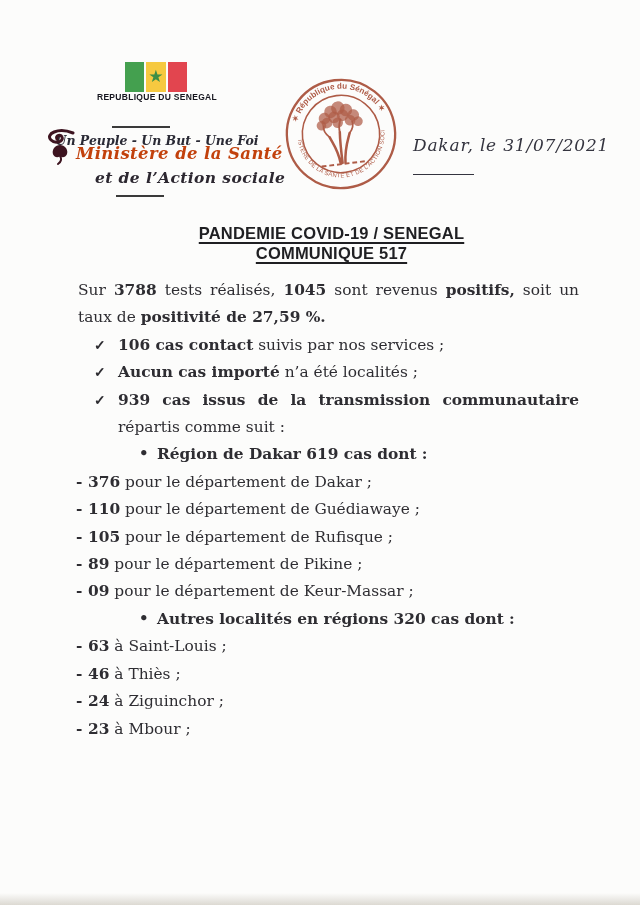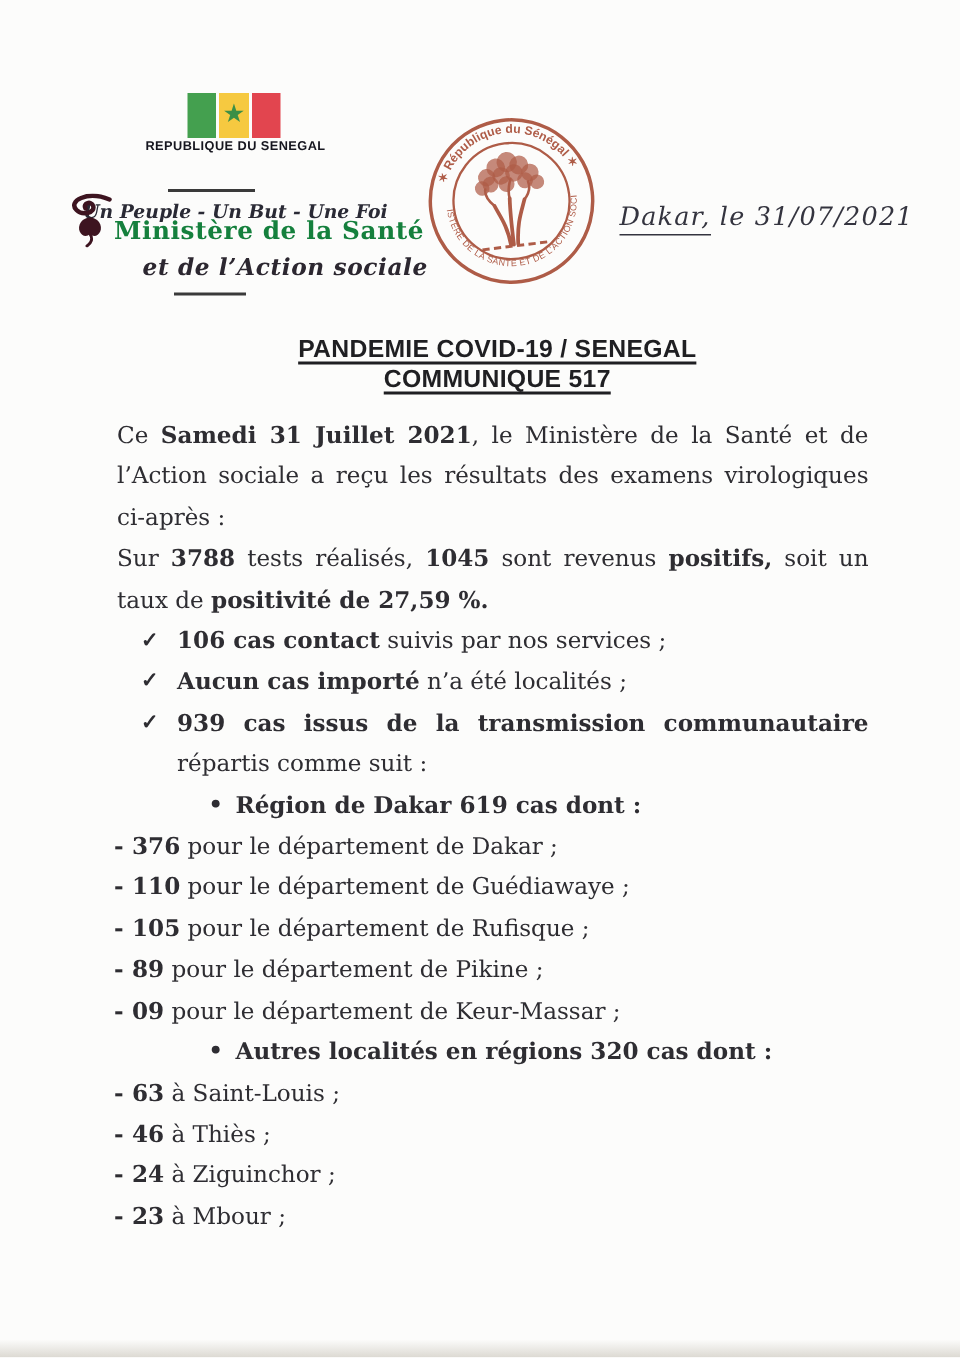--- a/index.html
+++ b/index.html
@@ -17,31 +17,31 @@
   .republic{position:absolute;left:62px;top:92px;width:190px;text-align:center;
             font-family:"Liberation Sans",sans-serif;font-weight:700;font-size:8.5px;
             letter-spacing:.3px;color:#16161f;}
   .motto{position:absolute;left:50px;top:101px;width:214px;text-align:center;
          font-style:italic;font-weight:600;font-size:12.5px;color:#2a2a35;margin-top:32px;}
 
   .hr1{position:absolute;left:112px;top:126px;width:58px;height:2px;background:#3a3a3a;}
   .hr2{position:absolute;left:116px;top:195px;width:48px;height:2px;background:#3a3a3a;}
 
   .ministry-logo{position:absolute;left:42px;top:129px;}
-  .ministry1{position:absolute;left:76px;top:144px;font-weight:600;
-             font-size:16.5px;color:#15803d;letter-spacing:.4px;}
+  .ministry1{position:absolute;left:76px;top:144px;font-style:italic;font-weight:600;
+             font-size:16.5px;color:#c2410c;letter-spacing:.4px;}
   .ministry2{position:absolute;left:66px;top:168px;font-style:italic;font-weight:600;
              font-size:15.5px;color:#2c2730;letter-spacing:.4px;margin-left:29px;}
 
   .stamp{position:absolute;left:283px;top:76px;width:116px;height:116px;
          transform:rotate(-7deg);opacity:.93;}
 
   .dateline{position:absolute;left:413px;top:135px;font-style:italic;font-size:17px;
             color:#34343f;letter-spacing:.8px;white-space:nowrap;}
-  .dateline .place{border-bottom:1.5px solid #34343f;padding-bottom:1px;}
+  .dateline .place{border-bottom:1.5px solid #34343f;padding-bottom:19px;}
 
   
   .title{position:absolute;left:0;right:0;top:223px;text-align:center;
          font-family:"Liberation Sans",sans-serif;font-weight:700;font-size:16.5px;
          line-height:20px;color:#1f1f22;letter-spacing:.2px;padding-left:23px;}
   .title div{text-decoration:underline;text-decoration-thickness:2px;text-underline-offset:3px;}
 
   
   .body{position:absolute;left:60px;top:277px;width:519px;font-size:15.4px;
         line-height:27.4px;text-align:justify;color:#2e2d32;}
@@ -127,21 +127,20 @@
   <div class="dateline">
     <span class="place">Dakar,</span><span> le 31/07/2021</span>
   </div>
 
   <div class="title">
     <div>PANDEMIE COVID-19 / SENEGAL</div>
     <div>COMMUNIQUE 517</div>
   </div>
 
   <div class="body" id="communique-body">
-      <div class="item p"><span>Ce </span><span class="b">Samedi 31 Juillet 2021</span><span>, le Ministère de la Santé et de l’Action sociale a reçu les résultats des examens virologiques ci-après :</span></div>
       <div class="item p"><span>Sur </span><span class="b">3788</span><span> tests réalisés, </span><span class="b">1045</span><span> sont revenus </span><span class="b">positifs,</span><span> soit un taux de </span><span class="b">positivité de 27,59 %.</span></div>
       <div class="item check"><span class="marker">✓</span><span class="b">106 cas contact</span><span> suivis par nos services ;</span></div>
       <div class="item check"><span class="marker">✓</span><span class="b">Aucun cas importé</span><span> n’a été localités ;</span></div>
       <div class="item check"><span class="marker">✓</span><span class="b">939 cas issus de la transmission communautaire</span><span> répartis comme suit :</span></div>
       <div class="item bullet"><span class="marker">•</span><span class="b">Région de Dakar 619 cas dont :</span></div>
       <div class="item dash"><span class="marker">-</span><span class="b">376</span><span> pour le département de Dakar ;</span></div>
       <div class="item dash"><span class="marker">-</span><span class="b">110</span><span> pour le département de Guédiawaye ;</span></div>
       <div class="item dash"><span class="marker">-</span><span class="b">105</span><span> pour le département de Rufisque ;</span></div>
       <div class="item dash"><span class="marker">-</span><span class="b">89</span><span> pour le département de Pikine ;</span></div>
       <div class="item dash"><span class="marker">-</span><span class="b">09</span><span> pour le département de Keur-Massar ;</span></div>

